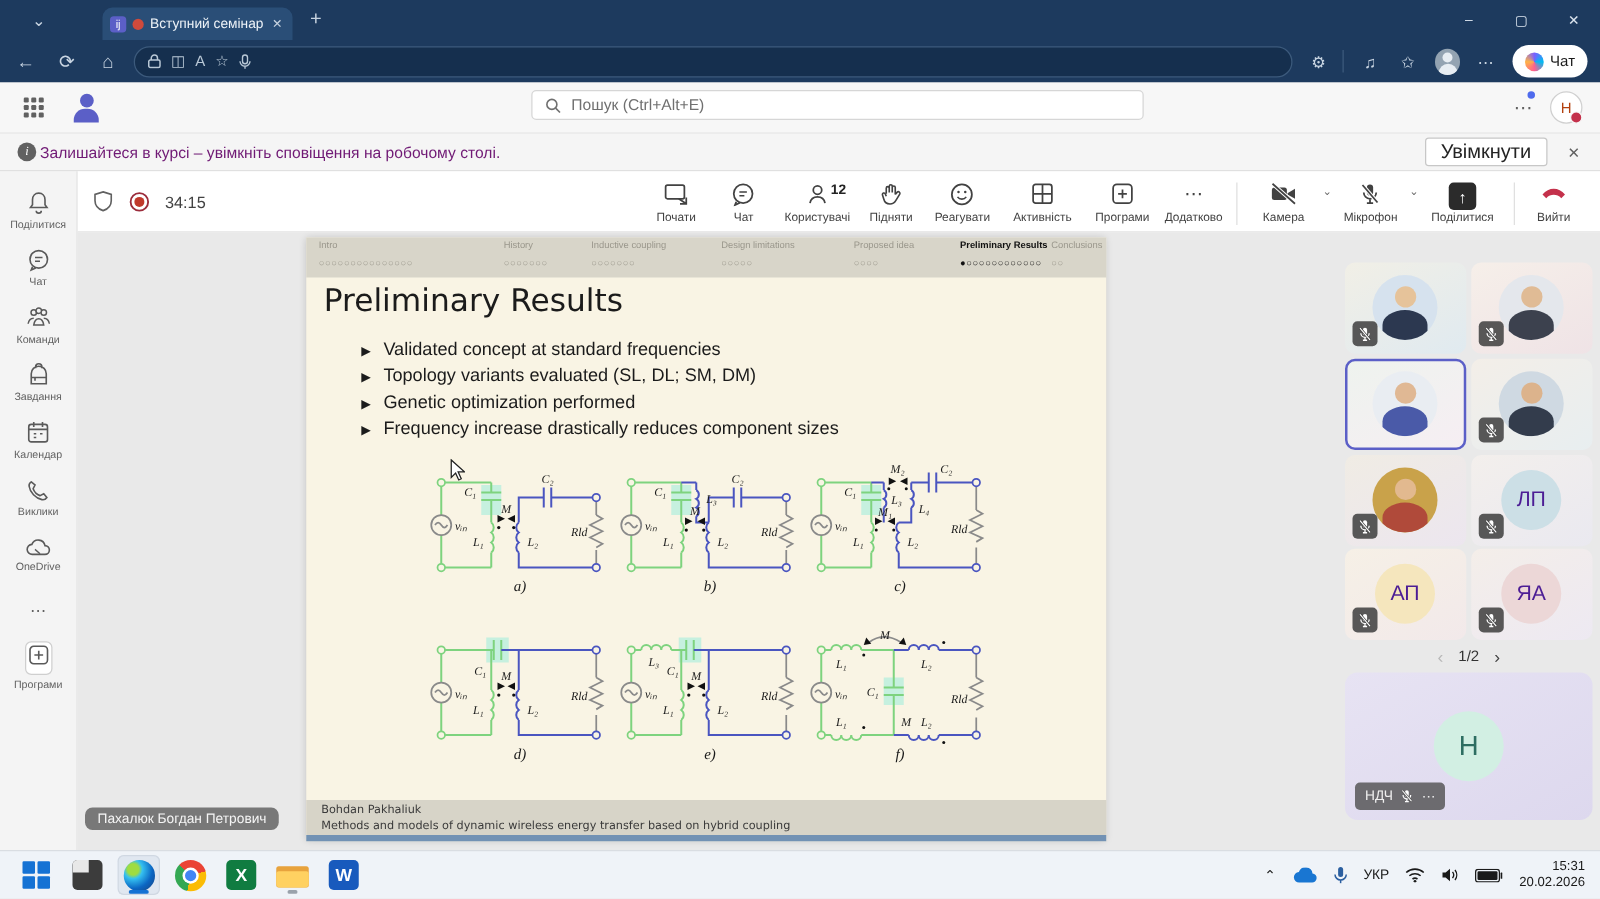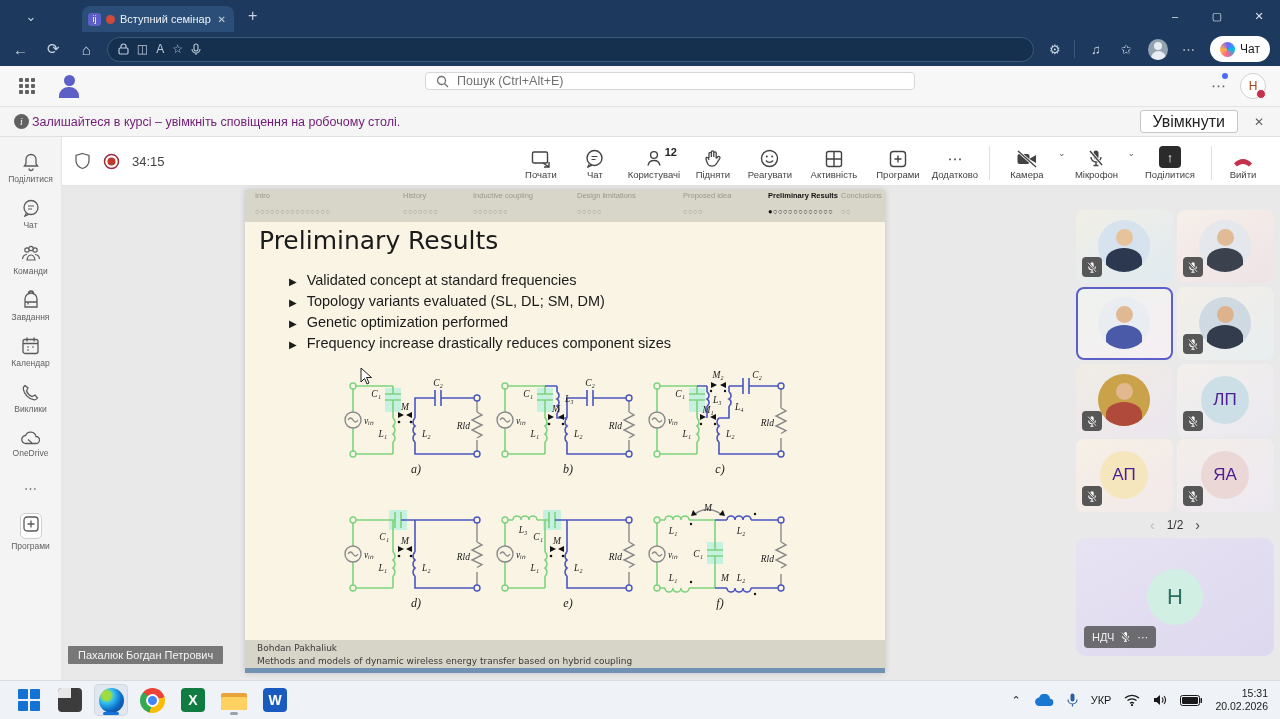--- a/index.html
+++ b/index.html
@@ -40,21 +40,21 @@
 
   
   #teamsbar{left:0;top:66px;width:1280px;height:41px;background:#f7f7f7;border-bottom:1px solid #e3e3e3;
     display:flex;align-items:center}
   .waffle{margin-left:12px;width:30px;height:30px;display:grid;grid-template-columns:repeat(3,4px);
     grid-template-rows:repeat(3,4px);gap:2px;align-content:center;justify-content:center}
   .waffle i{background:#616161;border-radius:1px}
   .tlogo{margin-left:14px;width:26px;height:26px;position:relative}
   .tlogo::before{content:"";position:absolute;width:11px;height:11px;border-radius:50%;background:#5b5fc7;left:8px;top:2px}
   .tlogo::after{content:"";position:absolute;width:20px;height:11px;border-radius:9px 9px 0 0;background:#5b5fc7;left:3px;top:14px}
-  #tsearch{position:absolute;left:425px;top:72px;width:490px;height:18px;background:#fff;border:1px solid #d6d6d6;
+  #tsearch{position:absolute;left:425px;top:72px;width:490px;height:24px;background:#fff;border:1px solid #d6d6d6;
     border-radius:4px;display:flex;align-items:center;padding:0 10px;gap:8px}
   #tsearch svg{flex:0 0 auto}
   #tsearch input{border:none;outline:none;font-size:12.5px;color:#424242;width:100%;background:transparent}
   #tsearch input::placeholder{color:#707070}
   .tbar-right{margin-left:auto;display:flex;align-items:center;margin-right:14px;gap:14px}
   .tdots{color:#616161;font-size:15px;position:relative}
   .tdots::after{content:"";position:absolute;width:6px;height:6px;border-radius:50%;background:#4f6bed;right:-2px;top:-4px}
   .tavatar{width:26px;height:26px;border-radius:50%;background:#fff;border:1px solid #d0d0d0;color:#b3400f;
     font-size:12px;display:flex;align-items:center;justify-content:center;position:relative}
   .tavatar::after{content:"";position:absolute;width:8px;height:8px;border-radius:50%;background:#c4314b;right:-1px;bottom:-1px;border:1px solid #f7f7f7}
@@ -69,21 +69,21 @@
   #enable-btn{height:23px;padding:0 12px;background:#fff;border:1px solid #c7c7c7;border-radius:3px;font-size:16px;color:#242424}
   .bnr-close{color:#616161;font-size:12px}
 
   
   #controls{left:62px;top:137px;width:1218px;height:49px;background:#fff;border-bottom:1px solid #e4e4e4;display:flex;align-items:center}
   .meetinfo{display:flex;align-items:center;gap:12px;margin-left:12px}
   .timer{font-size:13px;color:#424242}
   .ctl-group{margin-left:auto;display:flex;align-items:flex-start;gap:2px}
   .ctl{width:52px;display:flex;flex-direction:column;align-items:center;gap:1px;padding-top:4px}
   .ctl .lbl{font-size:9.5px;color:#424242;white-space:nowrap}
-  .ctl .icw{height:22px;display:flex;align-items:flex-end;justify-content:center;position:relative}
+  .ctl .icw{height:22px;display:flex;align-items:flex-start;justify-content:center;position:relative}
   .cnt{position:absolute;right:-14px;top:0;font-size:11px;font-weight:bold;color:#242424}
   .chev{font-size:9px;color:#616161;margin-top:6px}
   .vdiv{width:1px;height:34px;background:#e0e0e0;margin:4px 6px 0}
   .share-sq{width:22px;height:22px;border-radius:4px;background:#2b2b2b;color:#fff;font-size:13px;display:flex;align-items:center;justify-content:center}
   .ctl-cam{width:58px} .ctl-share{width:66px} .ctl-leave{width:46px;margin-right:14px}
 
   
   #rail{left:0;top:137px;width:62px;height:543px;background:#f4f4f4;border-right:1px solid #e6e6e6;
     display:flex;flex-direction:column;align-items:center;padding-top:8px}
   .rail-item{width:62px;height:46px;display:flex;flex-direction:column;align-items:center;justify-content:center;gap:2px}
@@ -113,21 +113,21 @@
   .tg{stroke:#7ed37e;stroke-width:1.4;fill:#f9f4e4}
   .tb{stroke:#4a55c0;stroke-width:1.4;fill:#f9f4e4}
   .hl{fill:#bdeede;opacity:.85}
   .lbl2{font-family:"Liberation Serif",serif;font-style:italic;font-size:9.5px;fill:#1a1a1a}
   .dk{fill:#111}
   #sfooter{position:absolute;left:0;top:450px;width:640px;height:28px;background:#d7d4c8;padding:2px 12px}
   #sfooter .fa{font-size:9px;color:#3a3a3a;line-height:13px;font-family:"DejaVu Sans",sans-serif}
   #sfooter .ft{font-size:9px;color:#3a3a3a;line-height:13px;font-family:"DejaVu Sans",sans-serif}
   #sbar{position:absolute;left:0;top:478px;width:640px;height:5px;background:#7292b4}
   #presenter-pill{left:68px;top:646px;background:rgba(104,104,104,.88);color:#f5f5f5;font-size:11px;
-    padding:3px 10px;border-radius:1px}
+    padding:3px 10px;border-radius:6px}
 
   
   .ptile{position:absolute;width:97px;height:73px;border-radius:8px;overflow:hidden}
   .ptile.active{outline:2.5px solid #5b5fc7;outline-offset:-2.5px}
   .pav{position:absolute;left:22px;top:10px;width:52px;height:52px;border-radius:50%;overflow:hidden}
   .pav::before{content:"";position:absolute;width:17px;height:17px;border-radius:50%;background:var(--skin,#e6c39a);left:17.5px;top:9px}
   .pav::after{content:"";position:absolute;width:36px;height:24px;border-radius:50% 50% 0 0;background:var(--suit,#2c3850);left:8px;top:28px}
   .iav{position:absolute;left:24px;top:12px;width:48px;height:48px;border-radius:50%;display:flex;align-items:center;justify-content:center;
     font-size:17px;color:#4c1d95}
   .micoff{position:absolute;left:6px;bottom:6px;width:20px;height:20px;border-radius:4px;background:rgba(66,66,66,.88);

